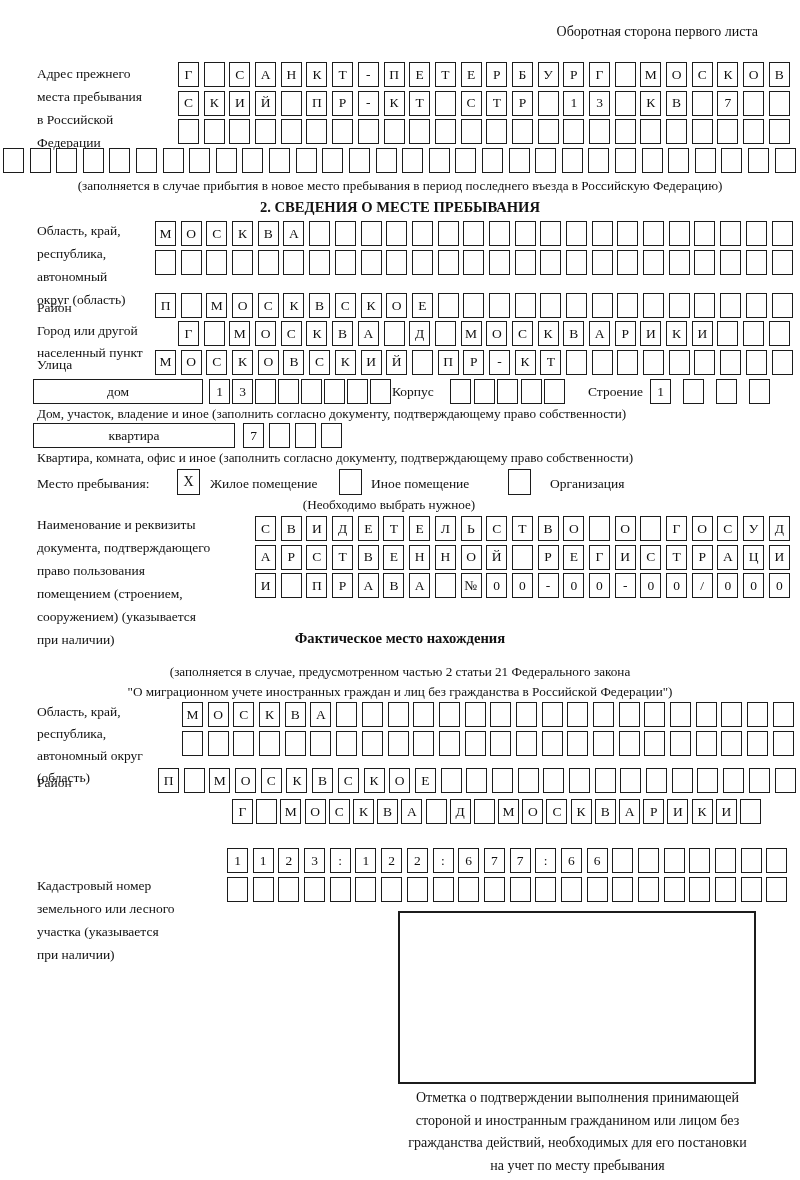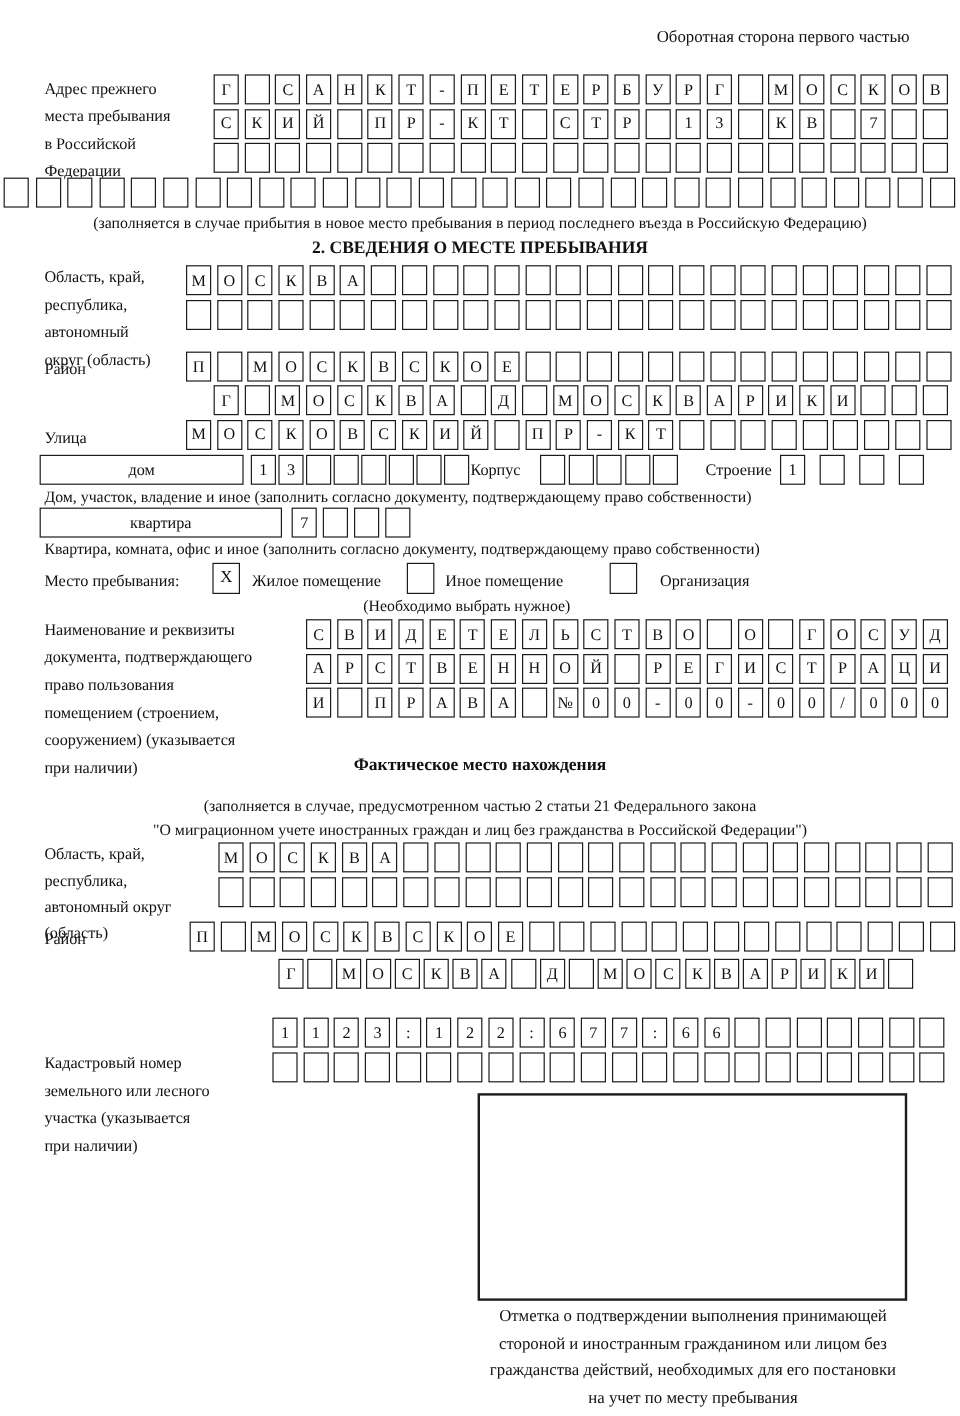--- a/index.html
+++ b/index.html
@@ -26,21 +26,21 @@
   .chk{width:23px;height:26px;border:1.7px solid #1c1c1c;box-sizing:border-box;
        display:flex;align-items:center;justify-content:center;font-size:14px;}
   .stamp{border:2px solid #1c1c1c;box-sizing:border-box;background:#fff;}
   .caption{font-size:14px;line-height:22.5px;text-align:center;}
 </style>
 </head>
 <body>
 
 <div class="page">
 
-  <div class="abs note" style="top:24px;right:42px;font-size:14px;">Оборотная сторона первого частью</div>
+  <div class="abs note" style="top:24px;right:42px;font-size:14px;">Оборотная сторона первого листа</div>
 
   <div class="abs lbl" style="left:37px;top:62px;">
       <div>Адрес прежнего</div>
       <div>места пребывания</div>
       <div>в Российской</div>
       <div>Федерации</div>
     </div>
   <div class="abs strip" style="left:178px;top:62px;">
       <div class="cell">Г</div>
       <div class="cell">&nbsp;</div>
@@ -238,20 +238,24 @@
       <div class="cell">&nbsp;</div>
       <div class="cell">&nbsp;</div>
       <div class="cell">&nbsp;</div>
       <div class="cell">&nbsp;</div>
       <div class="cell">&nbsp;</div>
       <div class="cell">&nbsp;</div>
       <div class="cell">&nbsp;</div>
       <div class="cell">&nbsp;</div>
     </div>
 
+  <div class="abs lbl lh22" style="left:37px;top:320px;">
+      <div>Город или другой</div>
+      <div>населенный пункт</div>
+    </div>
   <div class="abs strip" style="left:178px;top:321px;">
       <div class="cell">Г</div>
       <div class="cell">&nbsp;</div>
       <div class="cell">М</div>
       <div class="cell">О</div>
       <div class="cell">С</div>
       <div class="cell">К</div>
       <div class="cell">В</div>
       <div class="cell">А</div>
       <div class="cell">&nbsp;</div>

